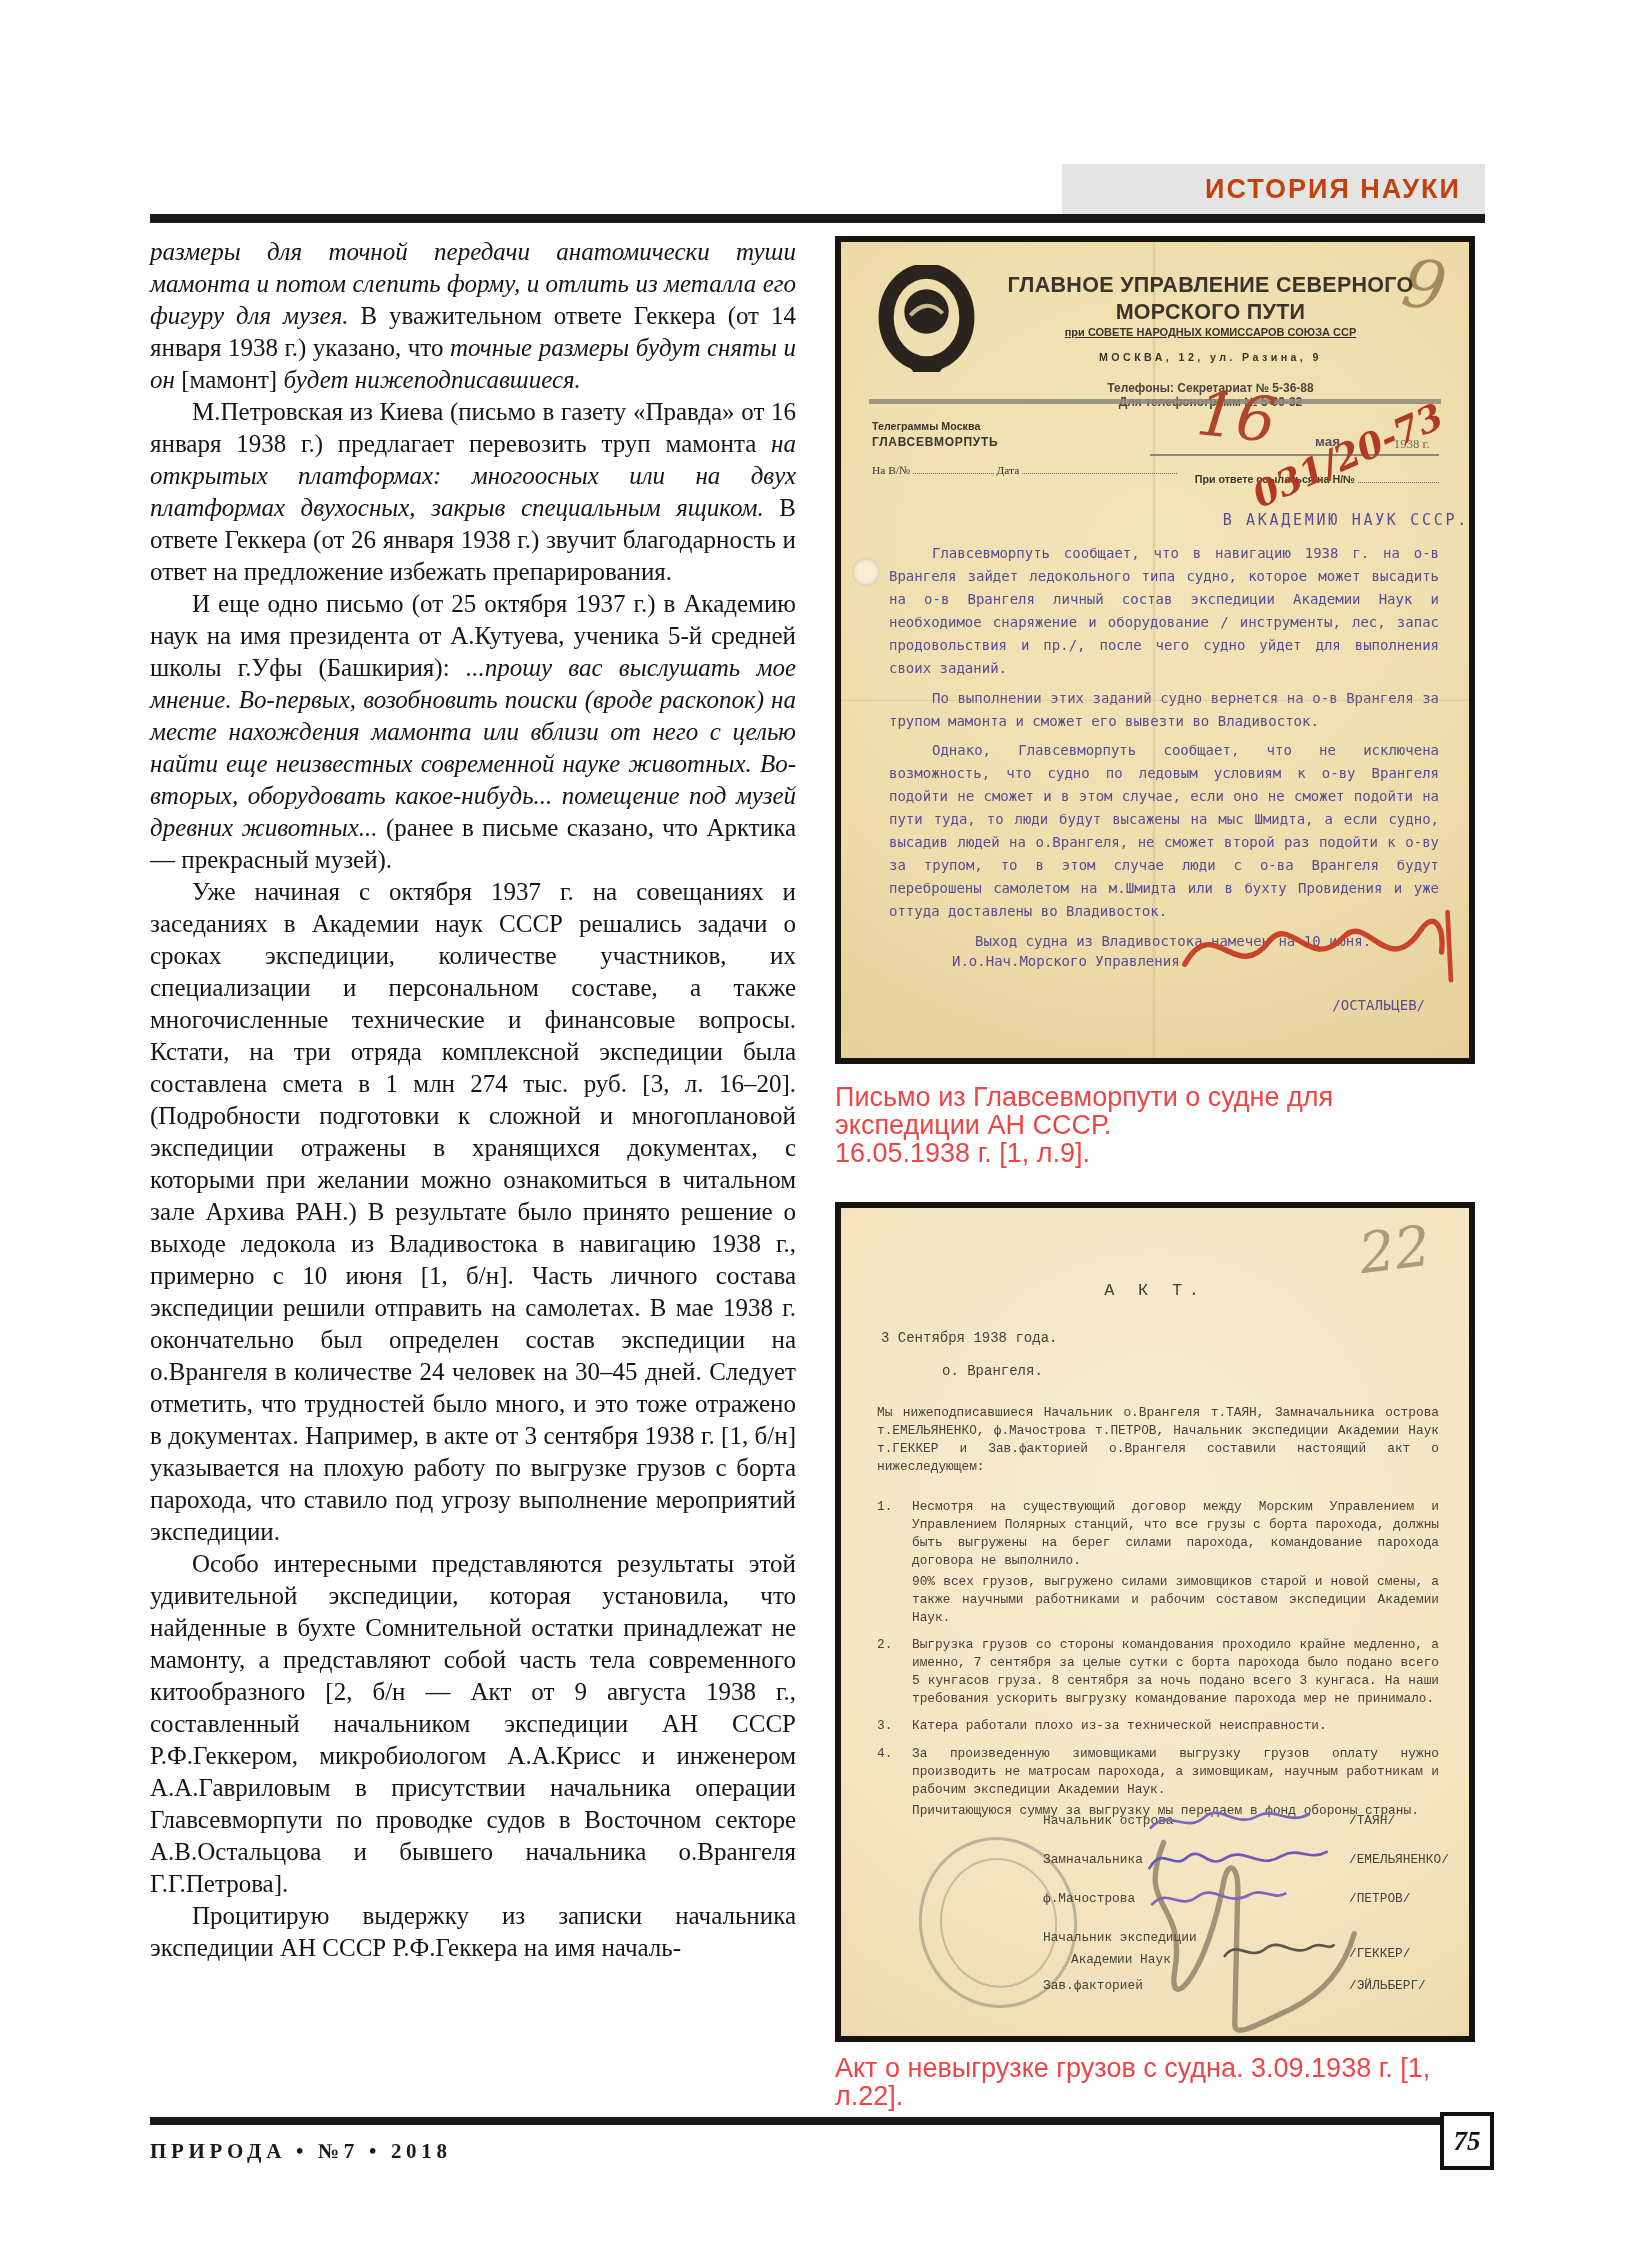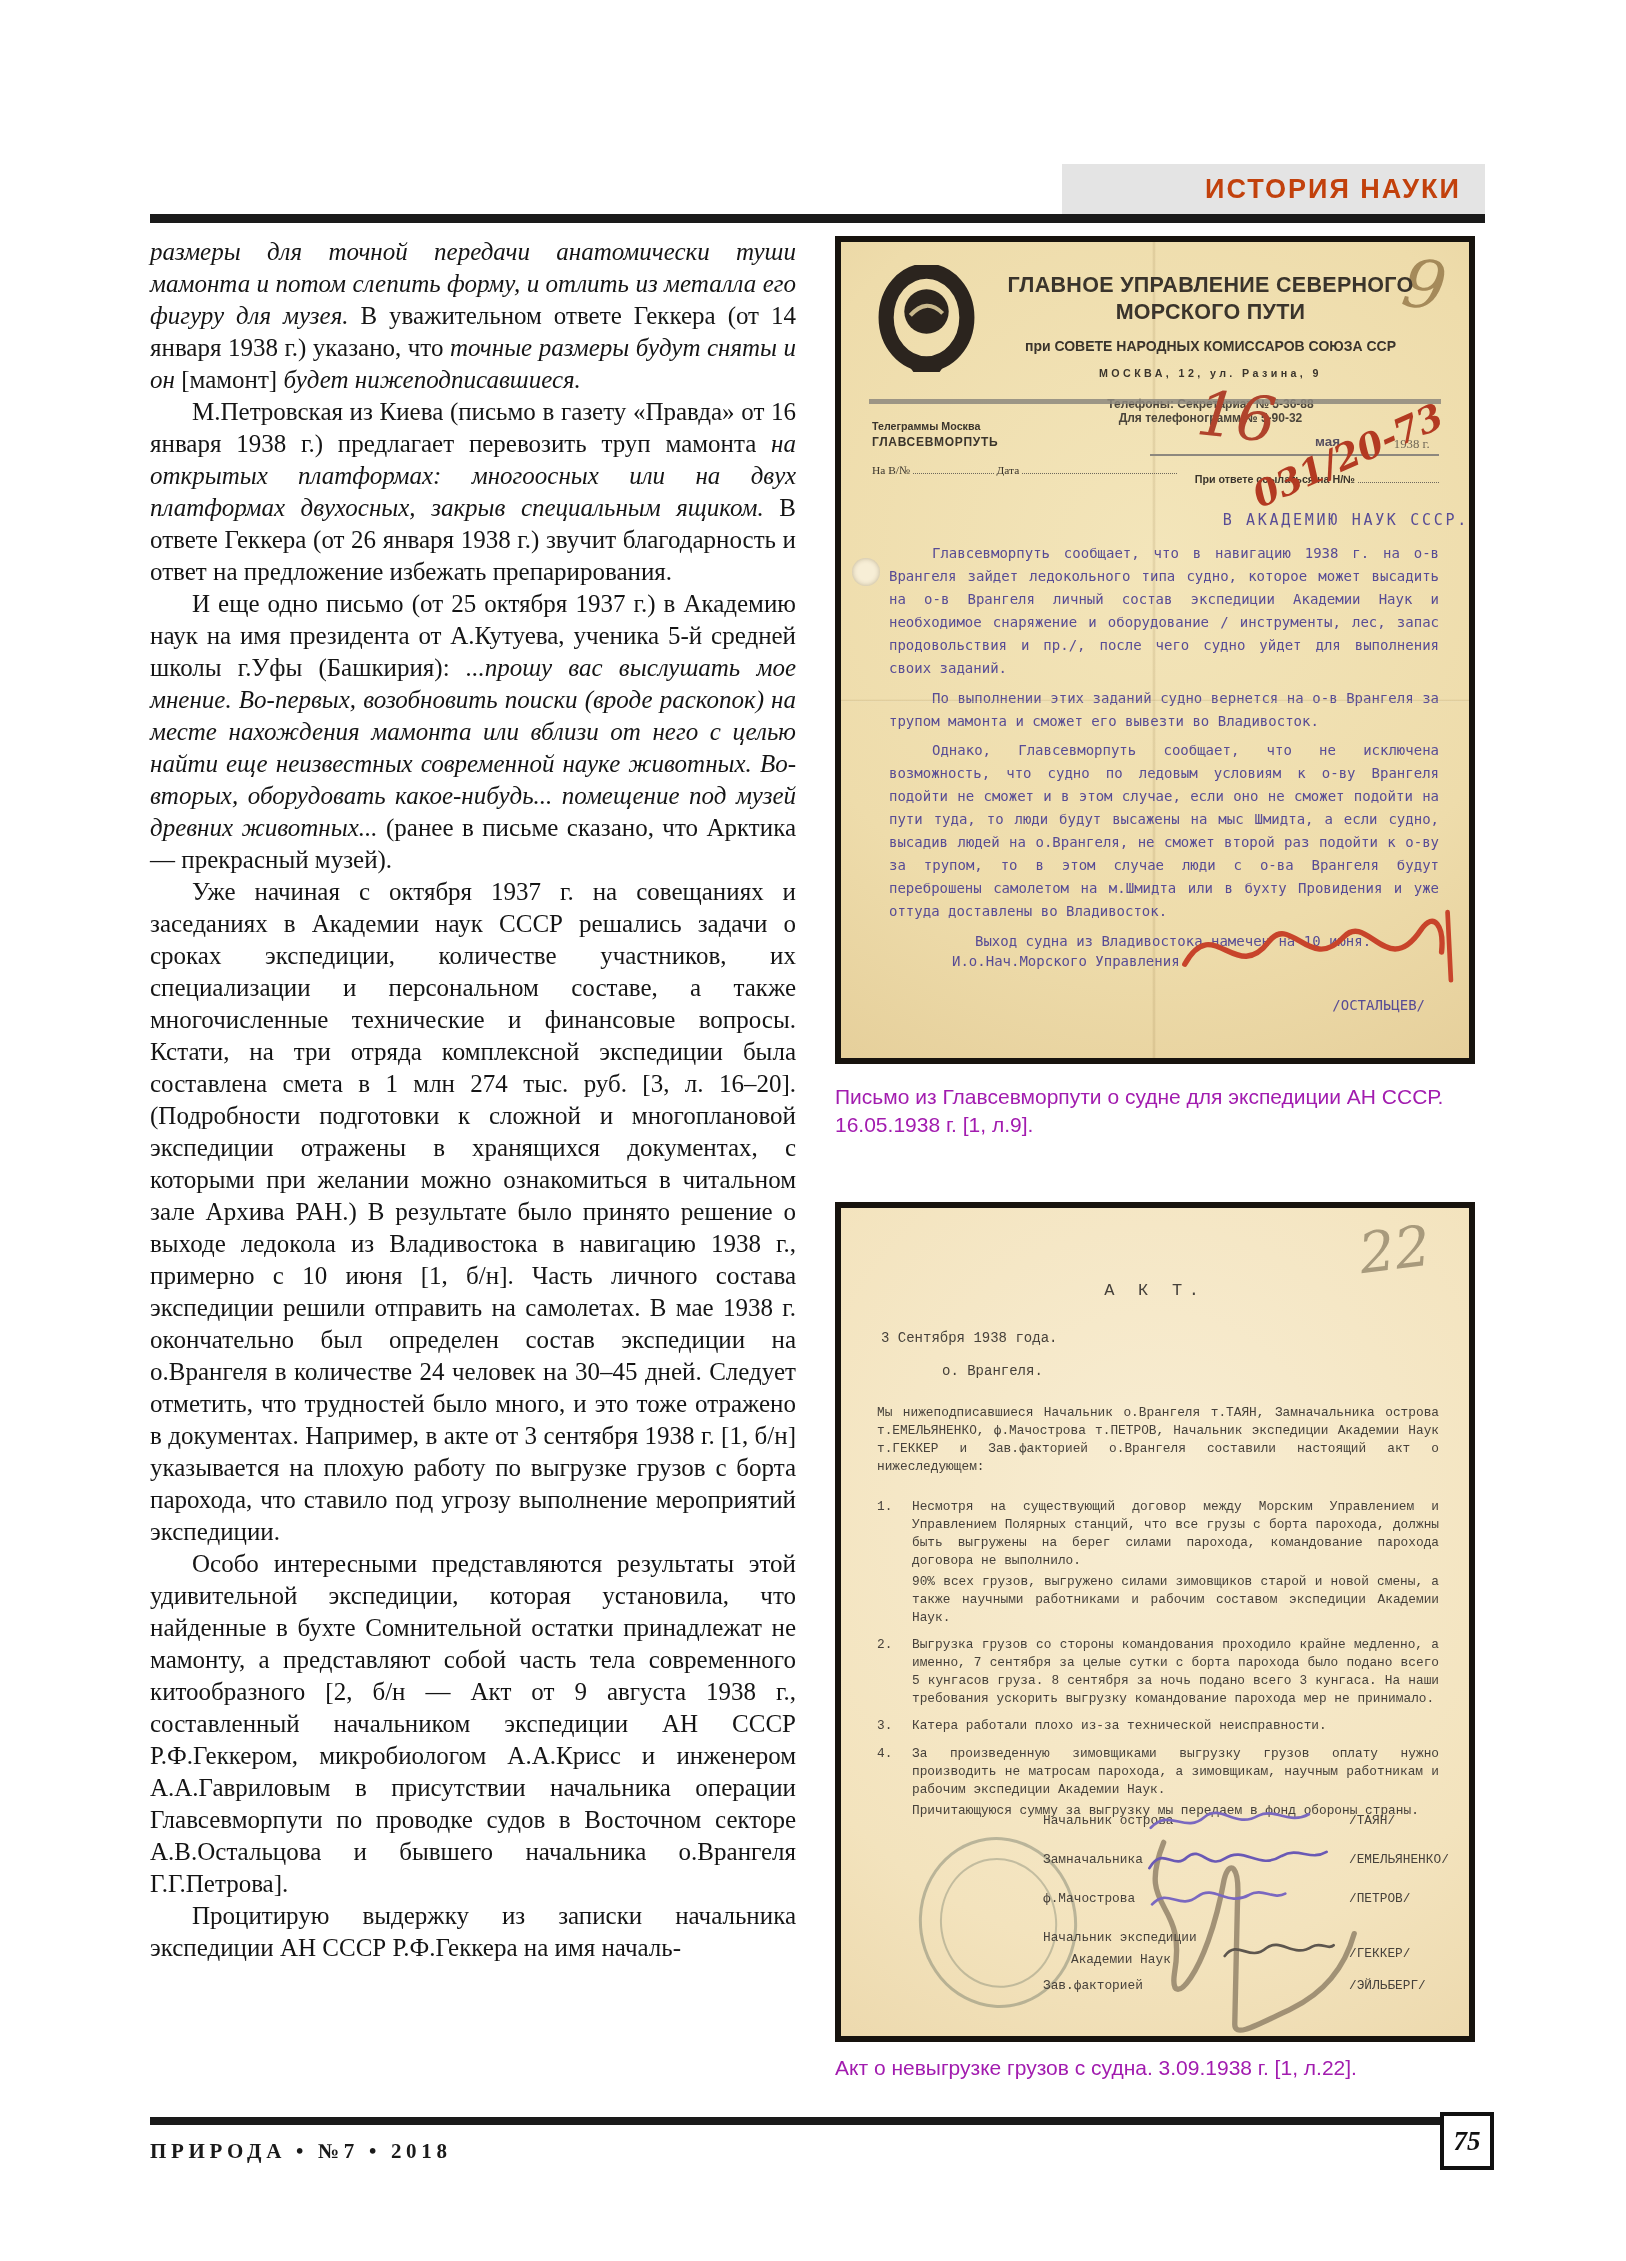--- a/index.html
+++ b/index.html
@@ -36,21 +36,21 @@
 
   .pencil{font-family:"DejaVu Serif", serif;font-style:italic;color:#937646;}
   .corner9{position:absolute;right:23px;top:4px;font-size:67px;transform:rotate(9deg);opacity:.8;}
   .corner22{position:absolute;right:39px;top:9.4px;font-size:56px;color:#8f8266;transform:rotate(-7deg);opacity:.75;}
 
   
   .lh{font-family:"Liberation Sans", sans-serif;color:#3a342c;font-weight:700;}
   .emblem{position:absolute;left:35px;top:23px;}
   .lh-block{position:absolute;left:146px;right:35px;top:30px;text-align:center;}
   .lh1{font-size:21.5px;letter-spacing:0.3px;line-height:27px;}
-  .lh2{font-size:14px;margin-top:12px;}
+  .lh2{font-size:11px;margin-top:0;text-decoration:underline;}
   .lh3{font-size:10.7px;letter-spacing:3.4px;margin-top:13.4px;}
   .lh-phones{display:flex;justify-content:space-between;margin-top:17.5px;font-size:12px;color:#4a443a;padding:0 5.4px;flex-direction:column;}
   .gray-rule{position:absolute;left:28px;right:28px;top:157px;height:4.7px;background:#8d887e;opacity:.85;}
   .telegrams{position:absolute;left:31px;top:176px;font-size:10.7px;line-height:16px;color:#3a342c;}
   .telegrams .t2{font-size:12px;letter-spacing:0.7px;}
   .refline{position:absolute;left:31px;top:222px;font-size:11.4px;color:#3a342c;}
   .blank{display:inline-block;border-bottom:1.3px dotted #6e685c;height:9.4px;vertical-align:baseline;}
   .date-area{position:absolute;right:30px;top:169px;width:289px;height:64px;}
   .date-area .rule{position:absolute;left:0;right:0;top:43px;border-bottom:2.7px solid #8d887e;}
   .hand-day{position:absolute;left:47px;top:-31px;font-family:"DejaVu Serif", serif;font-style:italic;
@@ -90,21 +90,21 @@
   .sigrow .name{position:absolute;left:306px;top:0;}
   .sigrow .name.low{top:16px;}
   .sigrow svg{position:absolute;left:101px;top:-10.7px;}
   .stamp{position:absolute;left:78px;top:629px;width:152px;height:165px;border:3.4px solid rgba(104,114,100,.42);
         border-radius:50%;transform:rotate(-8deg);}
   .stamp::before{content:"";position:absolute;inset:17.5px;border:2px solid rgba(104,114,100,.35);border-radius:50%;}
   .bigpencil{position:absolute;left:282px;top:625px;}
 
   
   .caption{position:absolute;left:835px;width:640px;font-family:"Liberation Sans", sans-serif;
-        font-size:21px;line-height:28px;color:#a21caf;}
+        font-size:27px;line-height:28px;color:#ef4444;}
   .cap1{top:1083px;}
   .cap2{top:2054px;}
 
   
   .footer-rule{position:absolute;left:150px;top:2117px;width:1335px;height:8px;background:#1a1a1a;}
   .footer-text{position:absolute;left:150px;top:2139px;font-size:21px;font-weight:700;letter-spacing:4.7px;color:#1a1a1a;}
   .pagenum{position:absolute;left:1440px;top:2112px;width:54px;height:58px;background:#ffffff;border:4px solid #111111;
         box-sizing:border-box;display:flex;align-items:center;justify-content:center;}
   .pagenum span{font-size:27px;font-weight:700;font-style:italic;color:#111111;}
 </style>

